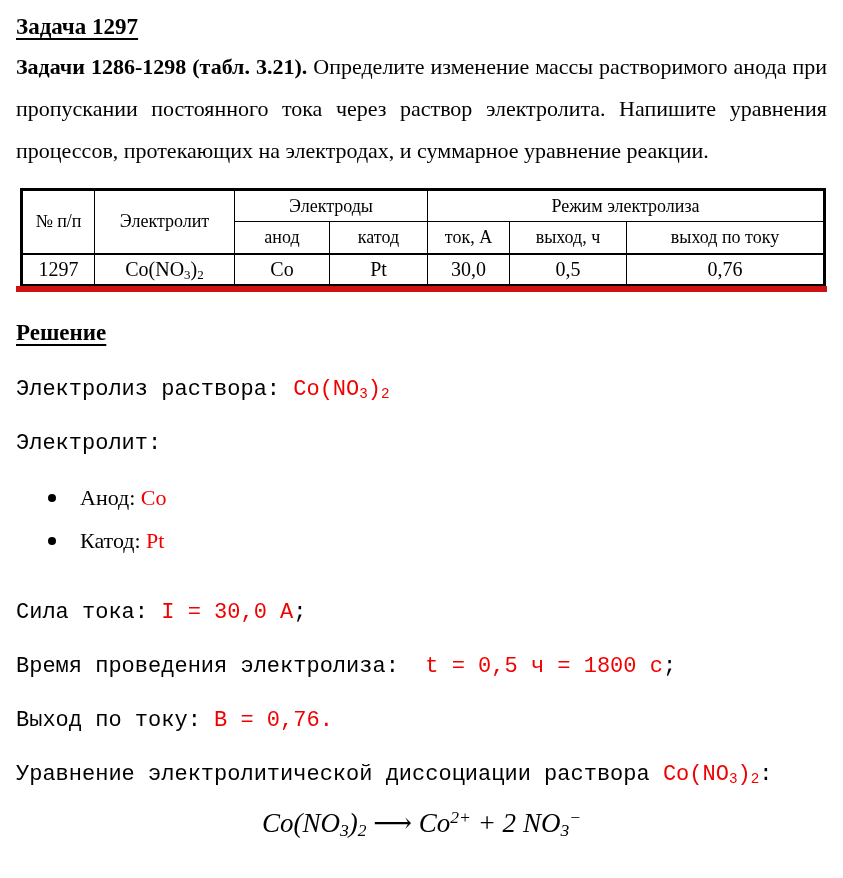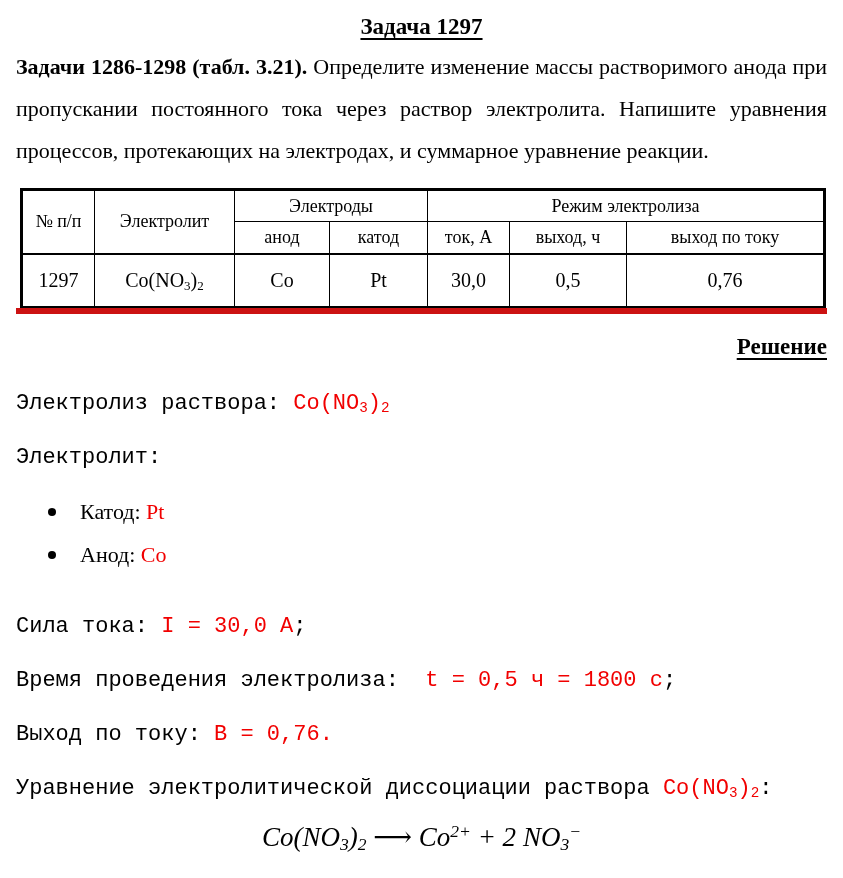--- a/index.html
+++ b/index.html
@@ -6,48 +6,48 @@
   html, body { margin: 0; padding: 0; }
   body {
     width: 843px; height: 878px; overflow: hidden;
     background: #ffffff; color: #000000;
     font-family: "Liberation Serif", "DejaVu Serif", serif;
   }
   .page { position: relative; width: 843px; height: 878px; padding: 10px 16px 0 16px; }
 
   .doc-title {
     margin-top: 4px;
-    text-align: center; font-size: 23px; font-weight: bold;
+    font-size: 23px; font-weight: bold;
     text-decoration: underline; text-decoration-thickness: 2px; text-underline-offset: 4px;
   }
 
   .intro {
     margin-top: 6px; font-size: 22px; line-height: 42px;
     text-align: justify;
   }
 
   .grid-table {
     margin: 16px 0 0 4px;
     border-collapse: collapse; table-layout: fixed;
     border: 3px solid #000;
   }
   .grid-table th, .grid-table td {
     border: 1px solid #000; text-align: center; vertical-align: middle;
     font-weight: normal; padding: 0 2px;
   }
   .grid-table th { font-size: 18px; height: 32px; }
-  .grid-table td { font-size: 20px; height: 54px; border-top-width: 2px; }
+  .grid-table td { font-size: 20px; height: 32px; border-top-width: 2px; }
   .cell-bold { font-weight: bold; }
 
   .red-rule {
     height: 6px; background: #cc1212; margin: -1px 0 0 0; width: 811px;
   }
 
   .solution-heading {
-    margin-top: 20px; text-align: right; font-size: 23px; font-weight: bold;
+    margin-top: 28px; text-align: left; font-size: 23px; font-weight: bold;
     text-decoration: underline; text-decoration-thickness: 2px; text-underline-offset: 4px;
   }
 
   .sol-line { margin: 26px 0 0 0; font-size: 22px; line-height: 28px; font-family: Liberation Mono, monospace; }
   .sol-line.first { margin-top: 30px; }
 
   ul.bullets { margin: 26px 0 0 32px; padding: 0; }
   ul.bullets li {
     list-style: none; position: relative; padding-left: 32px;
     font-size: 22px; line-height: 28px; margin-bottom: 15px;
@@ -122,25 +122,25 @@
 
   <div class="solution-heading">Решение</div>
 
   <div class="sol-line first"><span>Электролиз раствора: </span><span class="red">Co(NO</span><sub class="red">3</sub><span class="red">)</span><sub class="red">2</sub></div>
 
   <div class="sol-line"><span>Электролит:</span></div>
 
   <ul class="bullets">
     <li>
       <span class="dot"></span>
-      <span><span>Катод: </span><span class="red">Pt</span></span>
+      <span><span>Анод: </span><span class="red">Co</span></span>
     </li>
     <li>
       <span class="dot"></span>
-      <span><span>Анод: </span><span class="red">Co</span></span>
+      <span><span>Катод: </span><span class="red">Pt</span></span>
     </li>
   </ul>
 
   <div class="sol-line" style="margin-top:44px"><span>Сила тока: </span><span class="red">I = 30,0 А</span><span>;</span></div>
 
   <div class="sol-line"><span>Время проведения электролиза:&nbsp; </span><span class="red">t = 0,5 ч = 1800 с</span><span>;</span></div>
 
   <div class="sol-line"><span>Выход по току: </span><span class="red">B = 0,76.</span></div>
 
   <div class="sol-line"><span>Уравнение электролитической диссоциации раствора </span><span class="red">Co(NO</span><sub class="red">3</sub><span class="red">)</span><sub class="red">2</sub><span>:</span></div>

